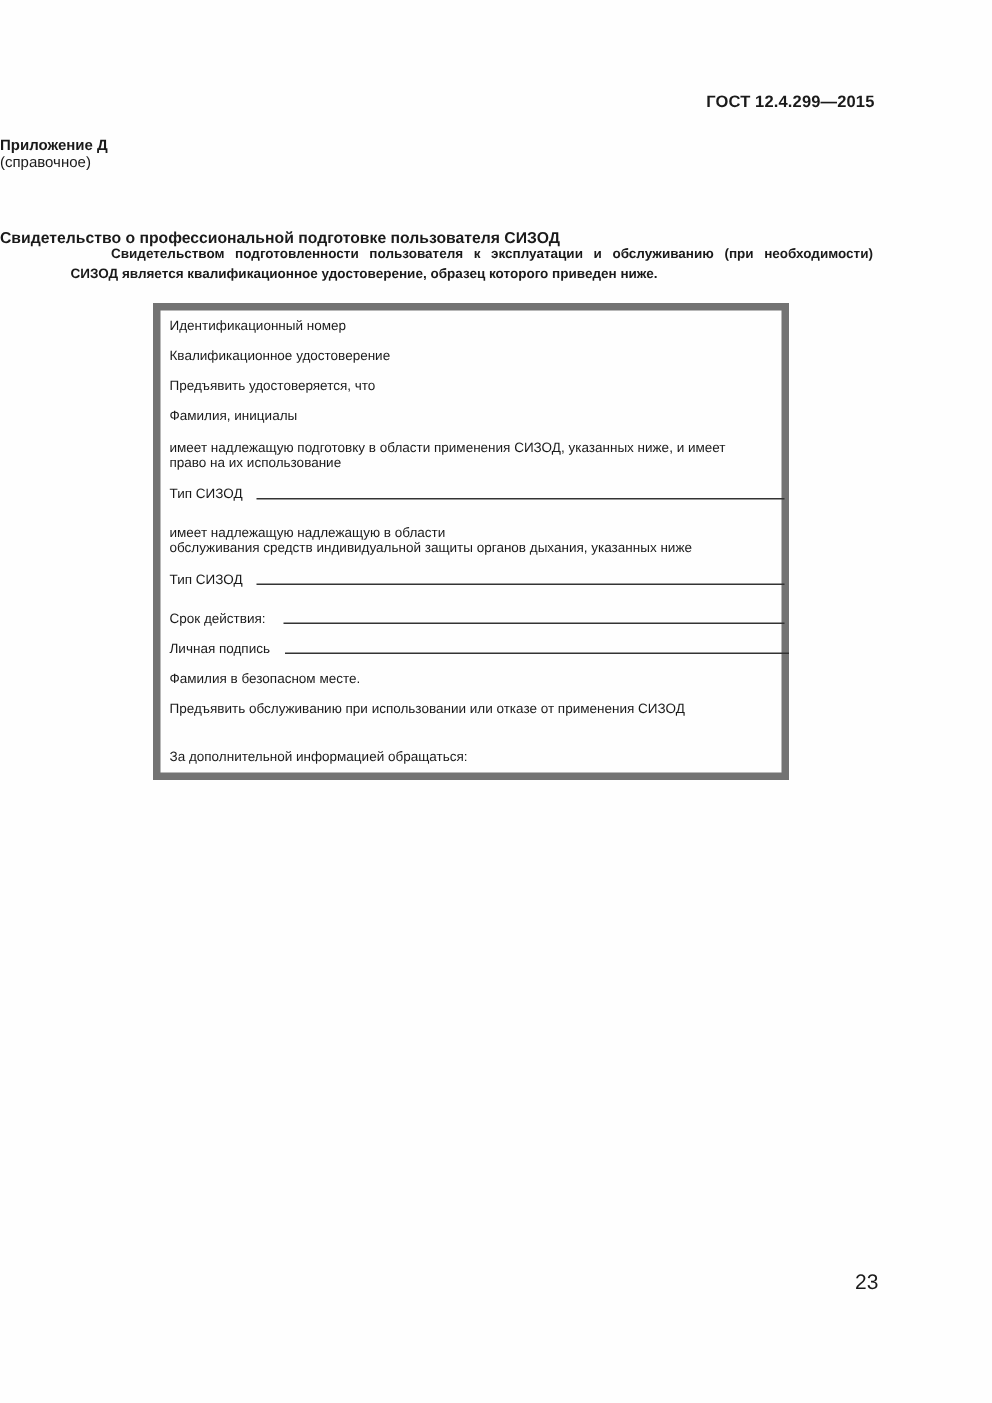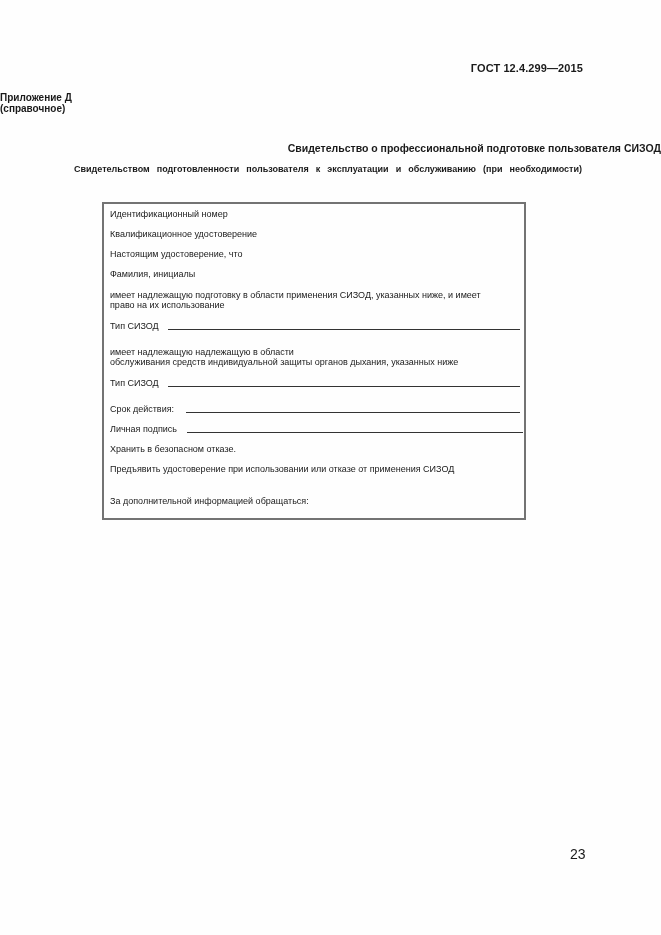--- a/index.html
+++ b/index.html
@@ -13,33 +13,33 @@
     background: #fefefe;
   }
   .std-header {
     position: absolute; top: 62px; right: 78px;
     font-size: 11px; font-weight: bold; letter-spacing: 0.1px;
   }
   .appendix {
     position: absolute; top: 92px; left: 0; width: 530px; text-align: left;
     font-size: 10px; font-weight: bold; line-height: 11px;
   }
-  .appendix .sub { font-weight: bold; }
+  .appendix .sub { font-weight: normal; }
   .title {
-    position: absolute; top: 142px; left: 0; width: 661px; text-align: right;
+    position: absolute; top: 153px; left: 0; width: 661px; text-align: left;
     font-size: 10.5px; font-weight: bold;
   }
   .intro {
     position: absolute; top: 163px; left: 47px; width: 535px;
     font-size: 9px; line-height: 13px; text-align: justify; text-align-last: left; font-weight: bold;
   }
   .intro .p1 { display: block; text-indent: 27px; text-align: justify; text-align-last: justify; }
   .form-box {
     position: absolute; left: 102px; top: 202px; width: 424px; height: 318px;
-    border: 2px solid #737373; box-sizing: border-box;
+    border: 5px solid #737373; box-sizing: border-box;
   }
   .fl {
     position: absolute; left: 6px; font-size: 9px; line-height: 11px; white-space: nowrap;
   }
   .uline {
     position: absolute; height: 0; border-bottom: 1px solid #333;
   }
   .page-num {
     position: absolute; top: 846px; left: 570px; font-size: 14px;
   }
@@ -53,44 +53,45 @@
 
   <div class="appendix">
     <div>Приложение Д</div>
     <div class="sub">(справочное)</div>
   </div>
 
   <div class="title">Свидетельство о профессиональной подготовке пользователя СИЗОД</div>
 
   <div class="intro">
     <span class="p1">Свидетельством подготовленности пользователя к эксплуатации и обслуживанию (при необходимости)</span>
+    <span>СИЗОД является квалификационное удостоверение, образец которого приведен ниже.</span>
   </div>
 
   <div class="form-box">
     <div class="fl" style="top:5px">Идентификационный номер</div>
     <div class="fl" style="top:25px">Квалификационное удостоверение</div>
-    <div class="fl" style="top:45px">Настоящим удостоверение, что</div>
+    <div class="fl" style="top:45px">Предъявить удостоверяется, что</div>
     <div class="fl" style="top:65px">Фамилия, инициалы</div>
     <div class="fl" style="top:86px">имеет надлежащую подготовку в области применения СИЗОД, указанных ниже, и имеет</div>
     <div class="fl" style="top:96px">право на их использование</div>
 
     <div class="fl" style="top:117px">Тип СИЗОД</div>
     <div class="uline" style="left:64px; width:352px; top:125px;"></div>
 
     <div class="fl" style="top:143px">имеет надлежащую надлежащую в области</div>
     <div class="fl" style="top:153px">обслуживания средств индивидуальной защиты органов дыхания, указанных ниже</div>
 
     <div class="fl" style="top:174px">Тип СИЗОД</div>
     <div class="uline" style="left:64px; width:352px; top:182px;"></div>
 
     <div class="fl" style="top:200px">Срок действия:</div>
     <div class="uline" style="left:82px; width:334px; top:208px;"></div>
 
     <div class="fl" style="top:220px">Личная подпись</div>
     <div class="uline" style="left:83px; width:336px; top:228px;"></div>
 
-    <div class="fl" style="top:240px">Хранить в безопасном отказе.</div>
-    <div class="fl" style="top:260px">Предъявить удостоверение при использовании или отказе от применения СИЗОД</div>
+    <div class="fl" style="top:240px">Фамилия в безопасном месте.</div>
+    <div class="fl" style="top:260px">Предъявить обслуживанию при использовании или отказе от применения СИЗОД</div>
     <div class="fl" style="top:292px">За дополнительной информацией обращаться:</div>
   </div>
 
   <div class="page-num">23</div>
 </div>
 
 </body></html>

